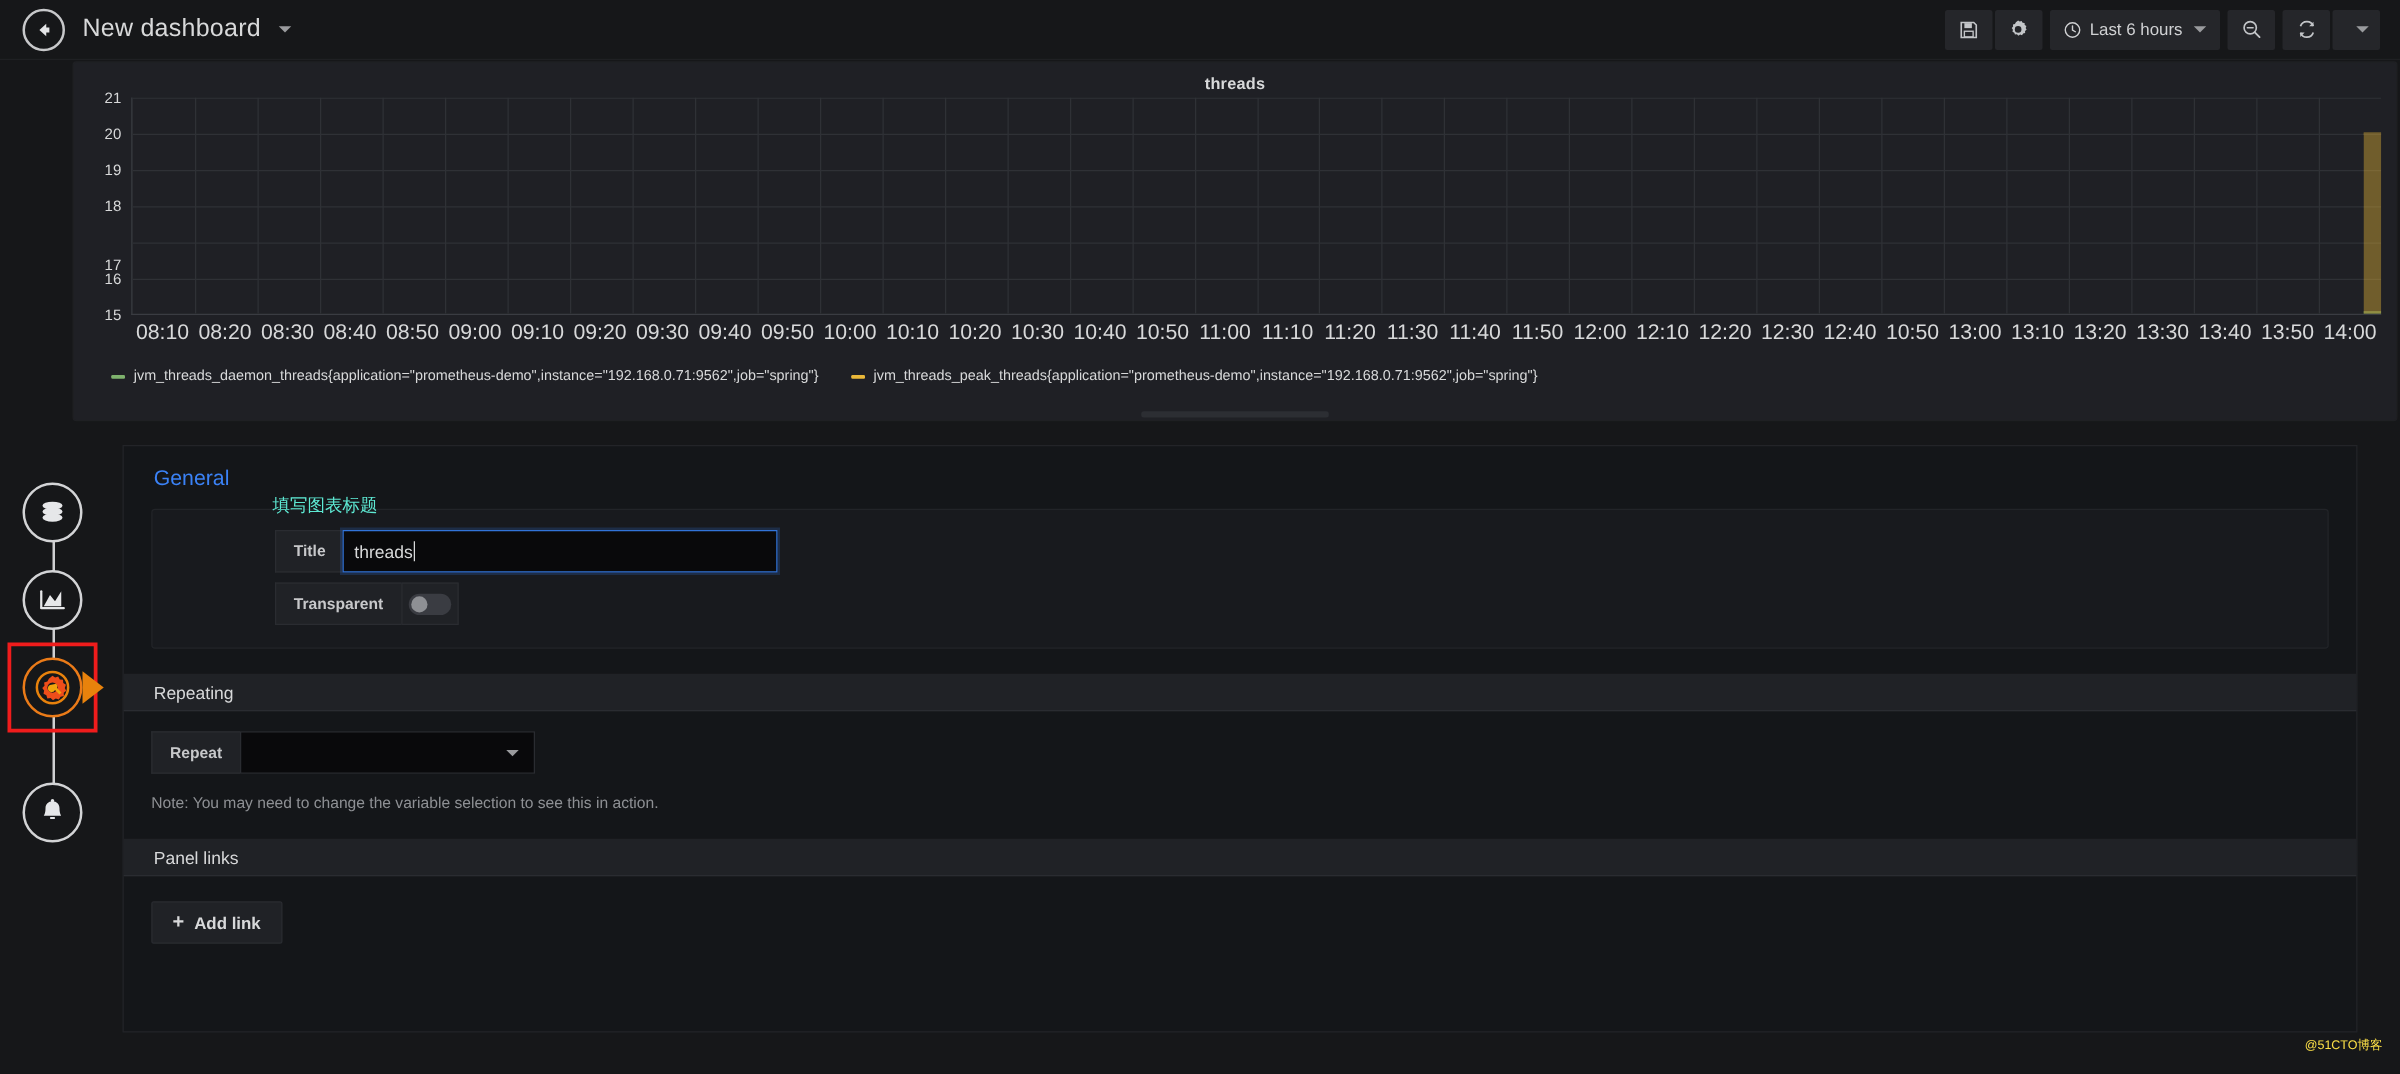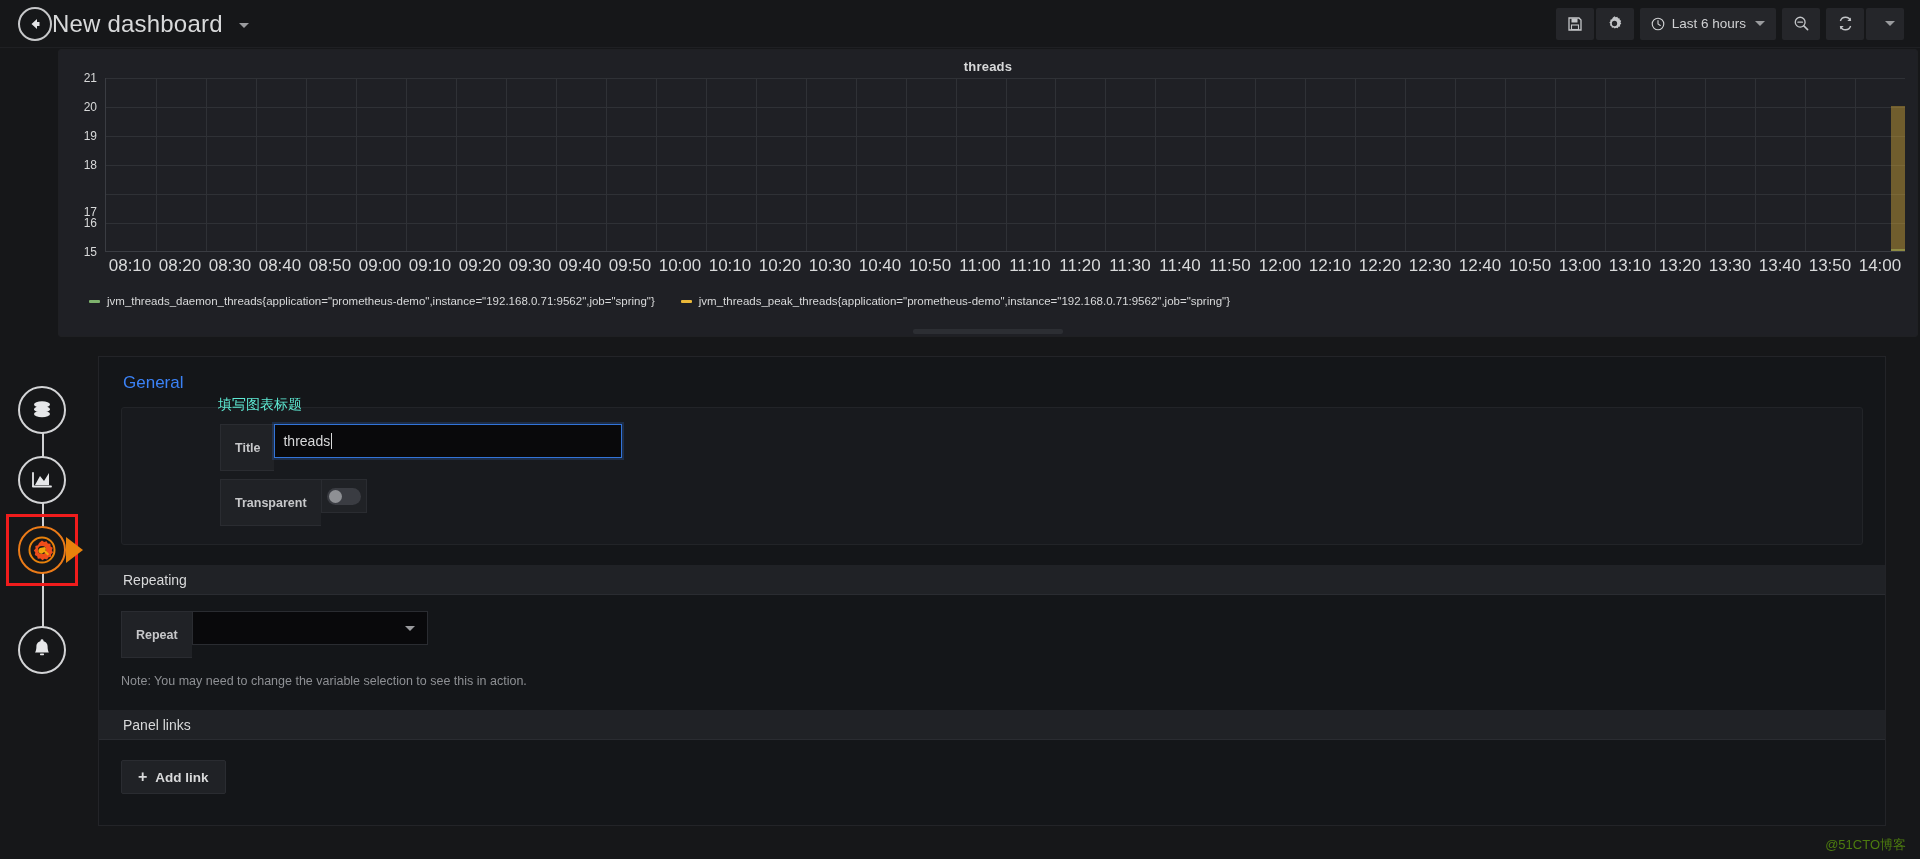--- a/index.html
+++ b/index.html
@@ -19,21 +19,21 @@
     border-bottom: 1px solid #1f2023;
   }
   .back-btn {
     width: 34px; height: 34px; border-radius: 50%;
     border: 2px solid #c7c8ca; margin-left: 18px;
     display: flex; align-items: center; justify-content: center;
     cursor: pointer; flex: none;
   }
   .back-btn svg { display: block; }
   .dash-title {
-    font-size: 24px; color: #d8d9da; font-weight: 400;
+    margin-left: 14px; font-size: 20px; color: #d8d9da; font-weight: 400;
     letter-spacing: .2px; cursor: pointer; text-align: right;
   }
   .caret-down {
     width: 0; height: 0; margin-left: 9px; display: inline-block;
     border-left: 5px solid transparent; border-right: 5px solid transparent;
     border-top: 5px solid #9a9b9e; vertical-align: middle;
   }
   .topnav-right {
     margin-left: auto; display: flex; align-items: center;
     gap: 6px; margin-right: 16px;
@@ -146,21 +146,21 @@
   .cn-note {
     position: absolute; left: 96px; top: -12px;
     color: #5eead4; font-size: 14px; white-space: nowrap;
   }
   .row { display: flex; align-items: flex-start; }
   .field { display: flex; align-items: stretch; }
   .field-label {
     background: #202226; border: 1px solid #2a2c31; border-right: none;
     font-size: 12.5px; font-weight: bold; color: #c7c8ca;
     display: flex; align-items: center; padding: 0 14px;
-    height: 47px; white-space: nowrap;
+    height: 34px; white-space: nowrap;
   }
   .text-input {
     height: 34px; background: #09090b; border: 1px solid #3274d9;
     outline: 2px solid rgba(50,116,217,.22);
     color: #d8d9da; font-size: 14px; padding: 0 8px;
     font-family: "Liberation Sans", sans-serif;
   }
   .caret-bar {
     display: inline-block; width: 1px; height: 16px; background: #d8d9da;
     vertical-align: -3px; margin-left: 1px;
@@ -201,22 +201,22 @@
   }
   .add-btn {
     display: inline-flex; align-items: center; gap: 8px;
     height: 34px; padding: 0 16px; background: #202226;
     border: 1px solid #2a2c31; border-radius: 2px;
     color: #d8d9da; font-size: 13.5px; font-weight: bold; cursor: pointer;
     margin: 20px 0 0 22px;
   }
   .plus-icon { font-size: 16px; color: #d8d9da; line-height: 1; }
   .watermark {
-    position: absolute; right: 14px; bottom: 5px;
-    font-size: 13px; color: #4d7c0f;
+    position: absolute; right: 14px; bottom: 16px;
+    font-size: 10px; color: #fde047;
   }
 </style>
 </head>
 <body>
 
 <div id="app">
 
   <div class="topnav">
     <div class="back-btn">
       <svg width="18" height="18" viewBox="0 0 18 18">

